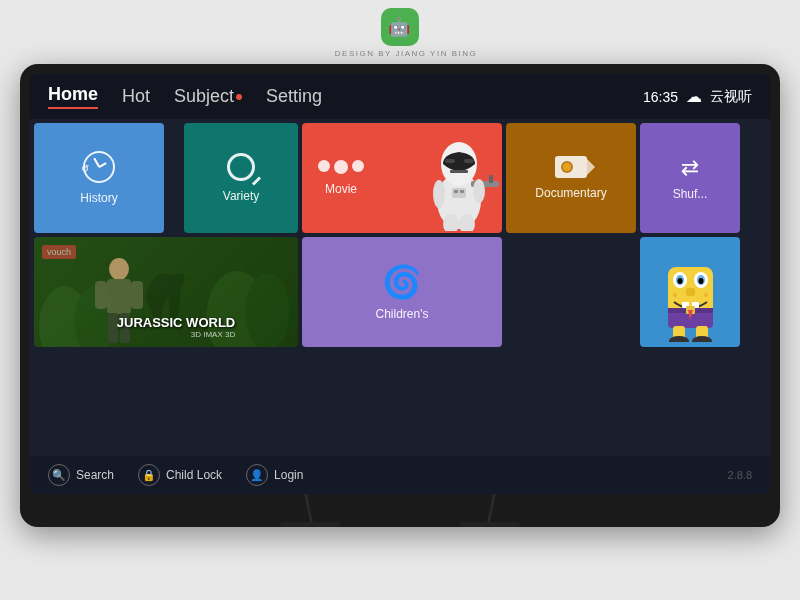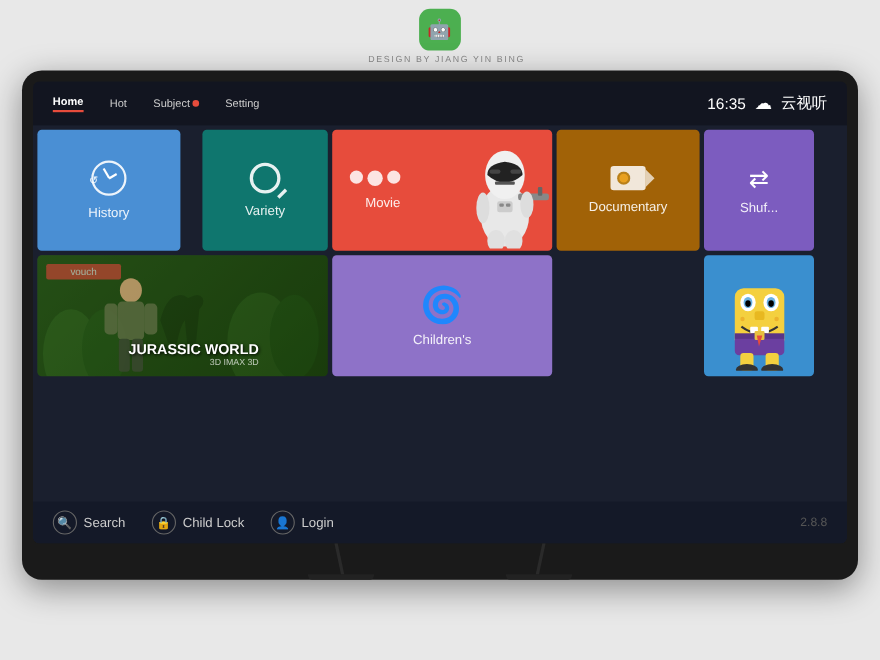--- a/index.html
+++ b/index.html
@@ -71,21 +71,21 @@
 
     
     .nav-bar {
       display: flex;
       align-items: center;
       padding: 10px 18px;
       background: rgba(0,0,0,0.3);
     }
     .nav-item {
       color: #ccc;
-      font-size: 10px;
+      font-size: 18px;
       margin-right: 24px;
       cursor: pointer;
     }
     .nav-item.active {
       color: white;
       font-weight: bold;
       border-bottom: 2px solid #e74c3c;
       padding-bottom: 2px;
     }
     .nav-dot {
@@ -159,39 +159,39 @@
       align-items: center;
       justify-content: flex-end;
     }
     .tile-movie-left {
       position: absolute;
       left: 16px;
       top: 50%;
       transform: translateY(-50%);
       display: flex;
       flex-direction: column;
-      align-items: flex-end;
+      align-items: center;
     }
 
     
     .tile-jurassic {
       background: linear-gradient(135deg, #2d5a1b, #1a3a0a);
       grid-column: 1 / 3;
       grid-row: 2;
       position: relative;
       overflow: hidden;
     }
     .vouch-badge {
       position: absolute;
       top: 8px;
       left: 8px;
       background: #e74c3c;
       color: white;
       font-size: 9px;
-      padding: 2px 22px;
+      padding: 2px 5px;
       border-radius: 2px;
     }
     .jurassic-content {
       width: 100%;
       height: 100%;
       display: flex;
       align-items: center;
       justify-content: center;
       flex-direction: column;
     }

